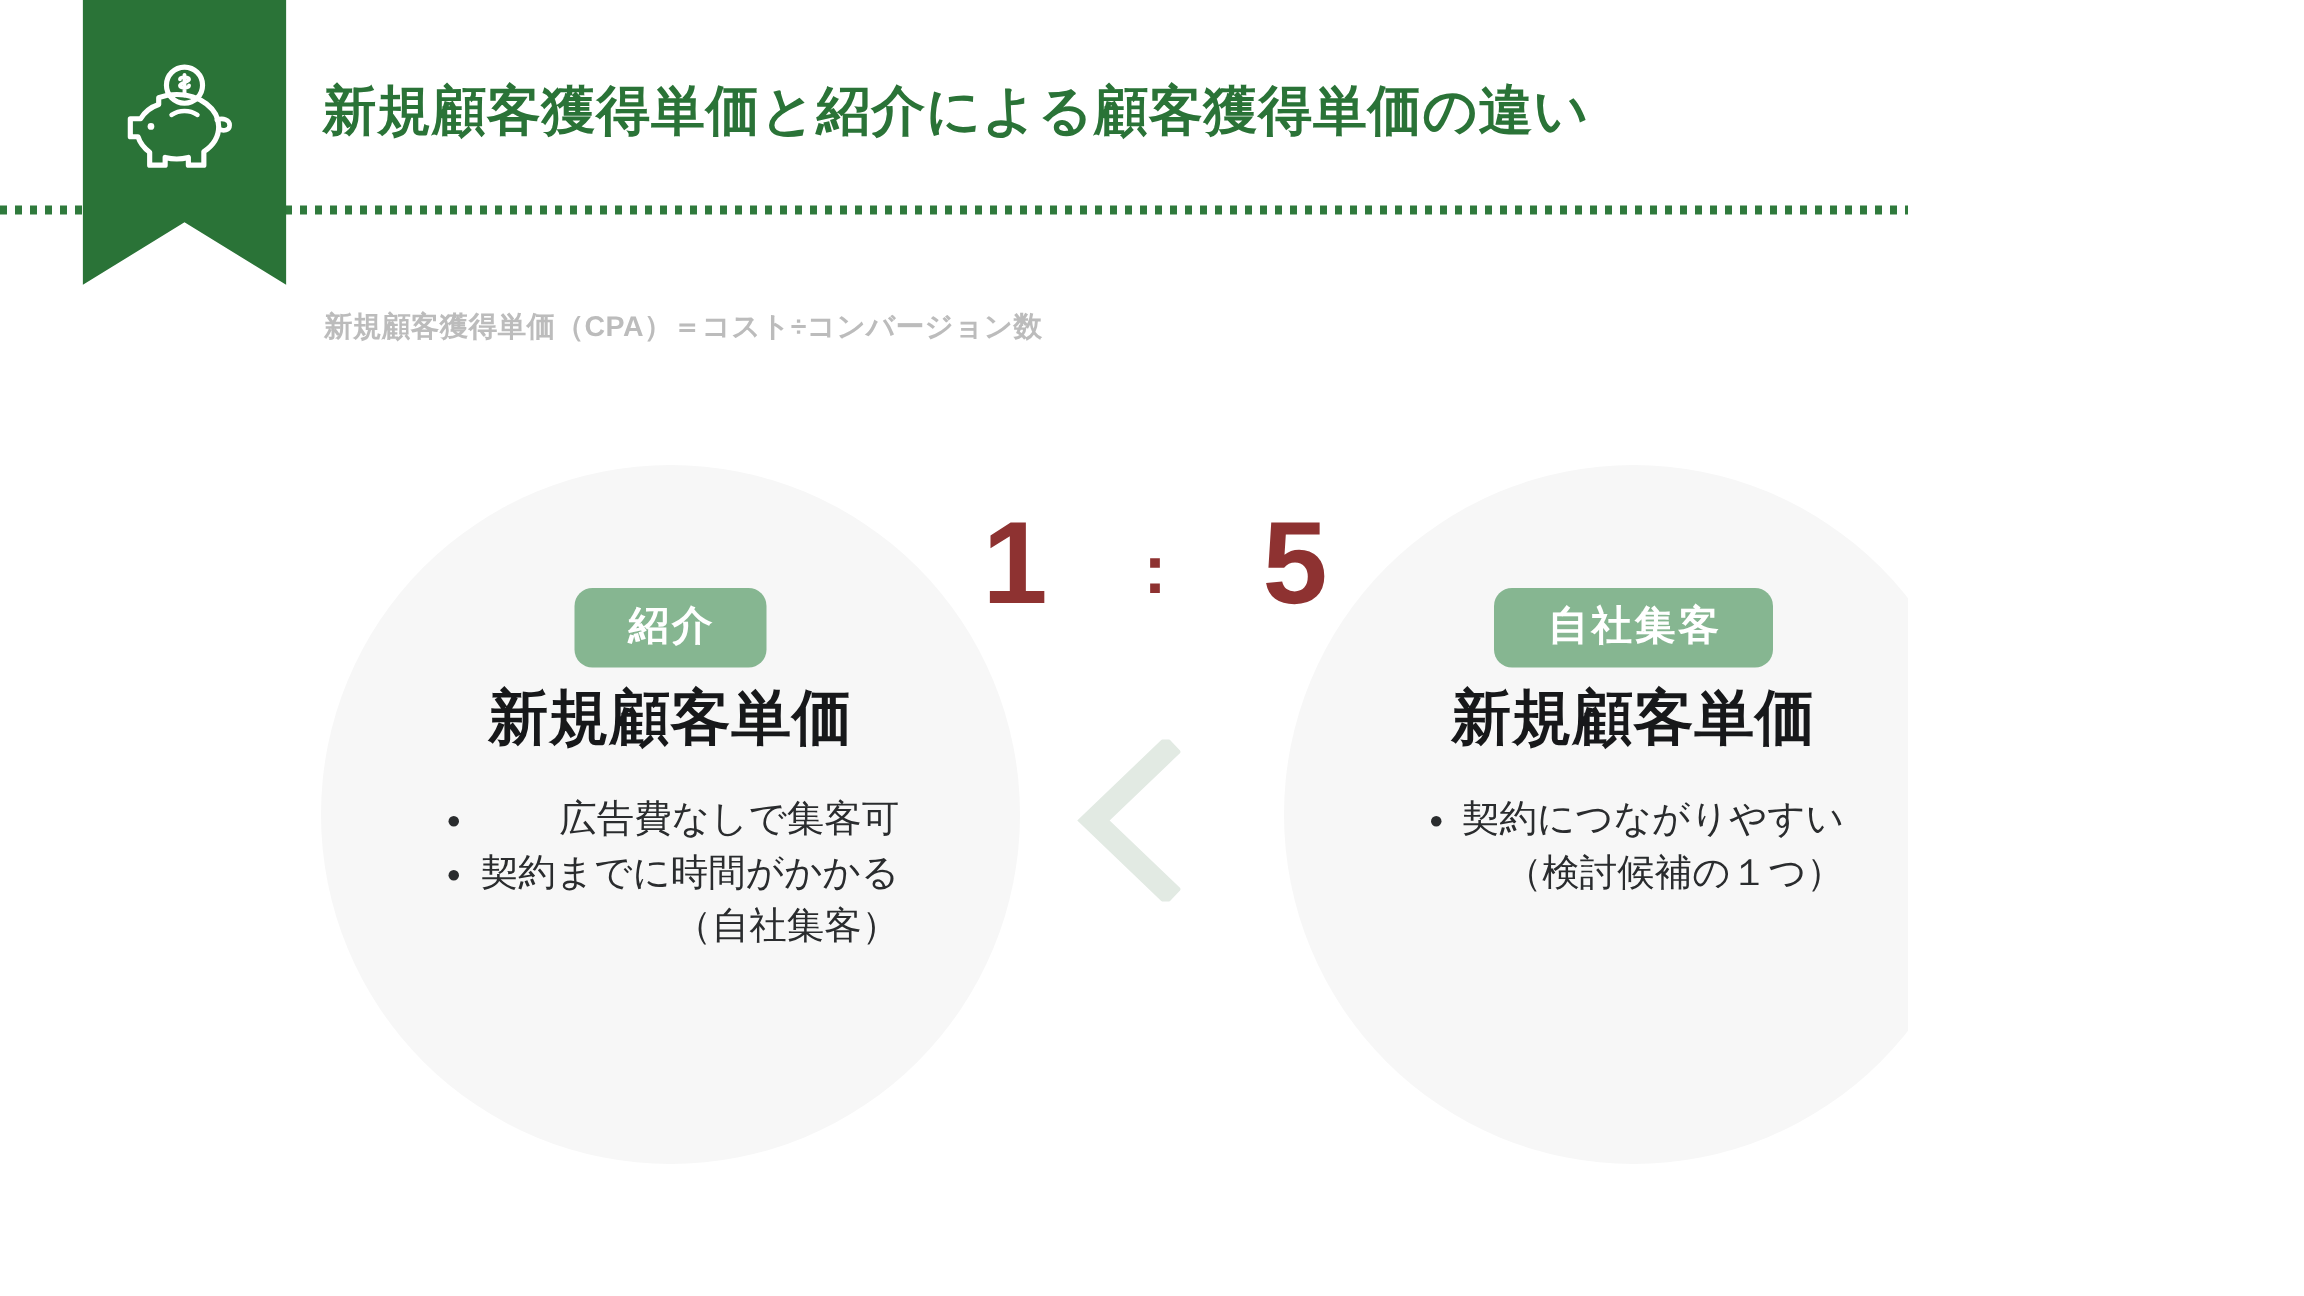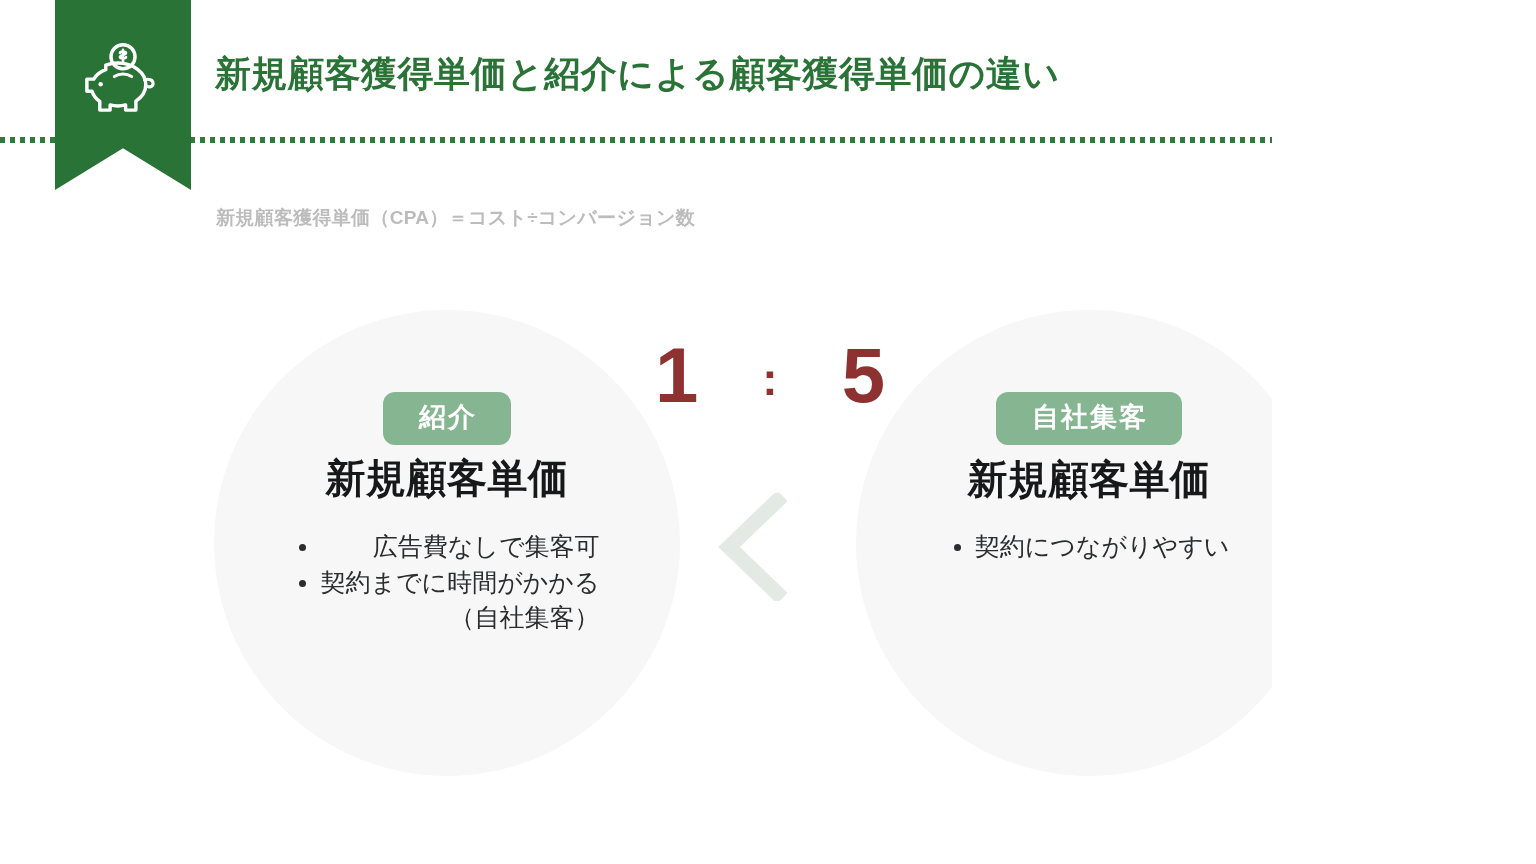--- a/index.html
+++ b/index.html
@@ -214,20 +214,21 @@
       </ul>
     </div>
   </div>
 
   <div class="circle right">
     <div class="circle-inner">
       <span class="badge">自社集客</span>
       <div class="circle-heading">新規顧客単価</div>
       <ul class="bullets">
         <li>契約につながりやすい</li>
+        <li class="cont">（検討候補の１つ）</li>
       </ul>
     </div>
   </div>
 
   <svg class="lt-sign" viewBox="0 0 72 108" fill="none" stroke="#e2eae3" stroke-width="15" stroke-linecap="square" stroke-linejoin="miter">
     <polyline points="62,8 14,54 62,100"></polyline>
   </svg>
 
   <div class="ratio">
     <span class="ratio-num">1</span>

